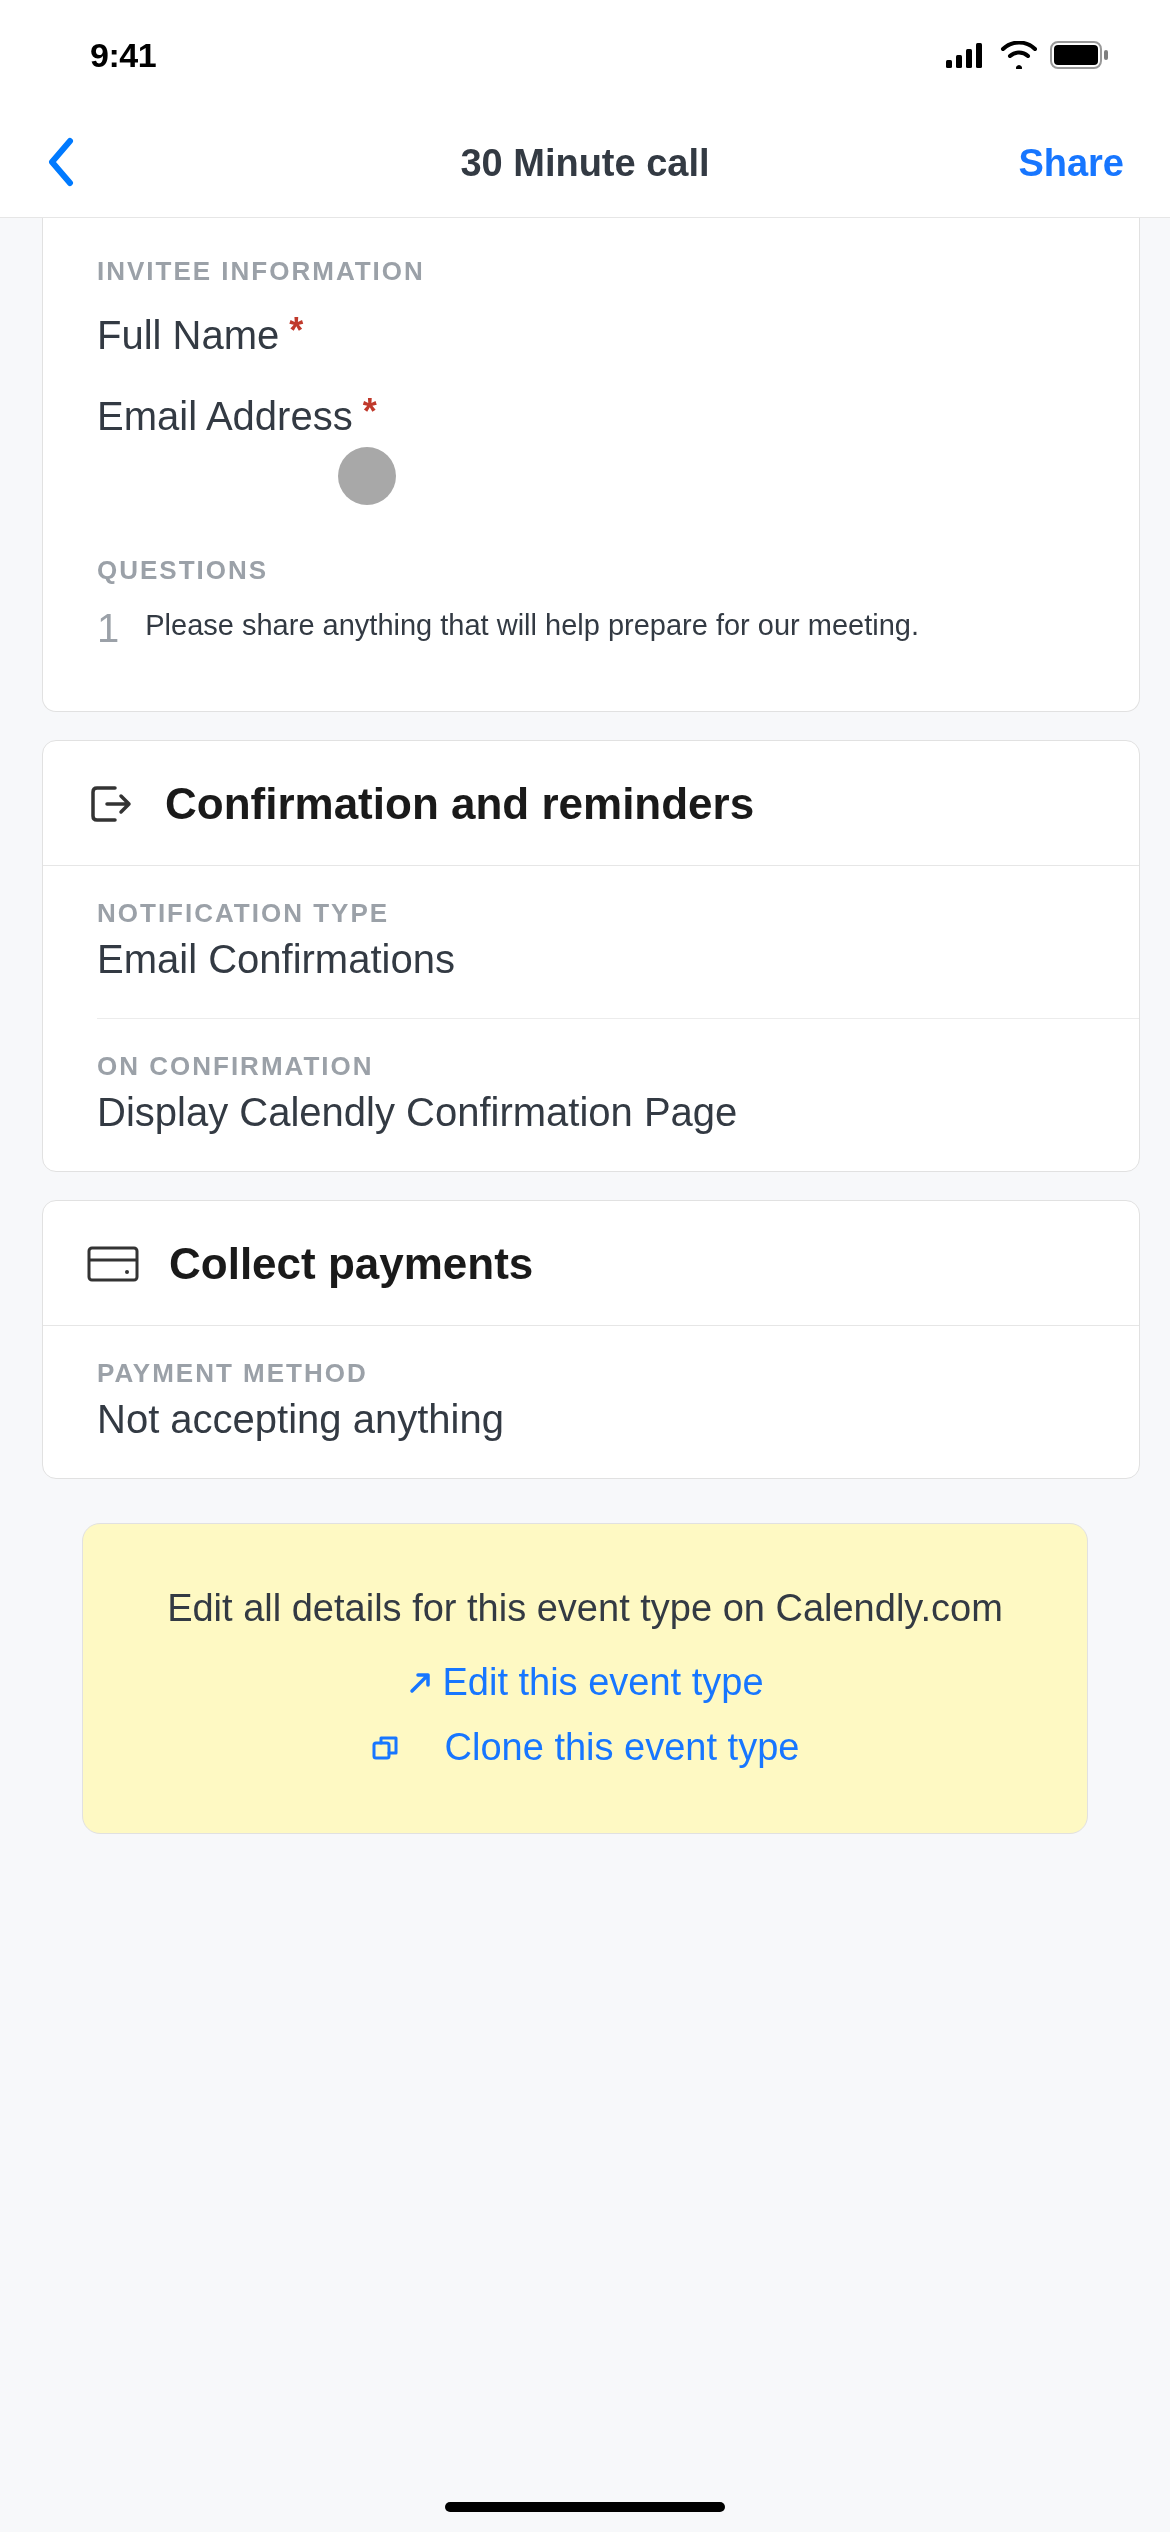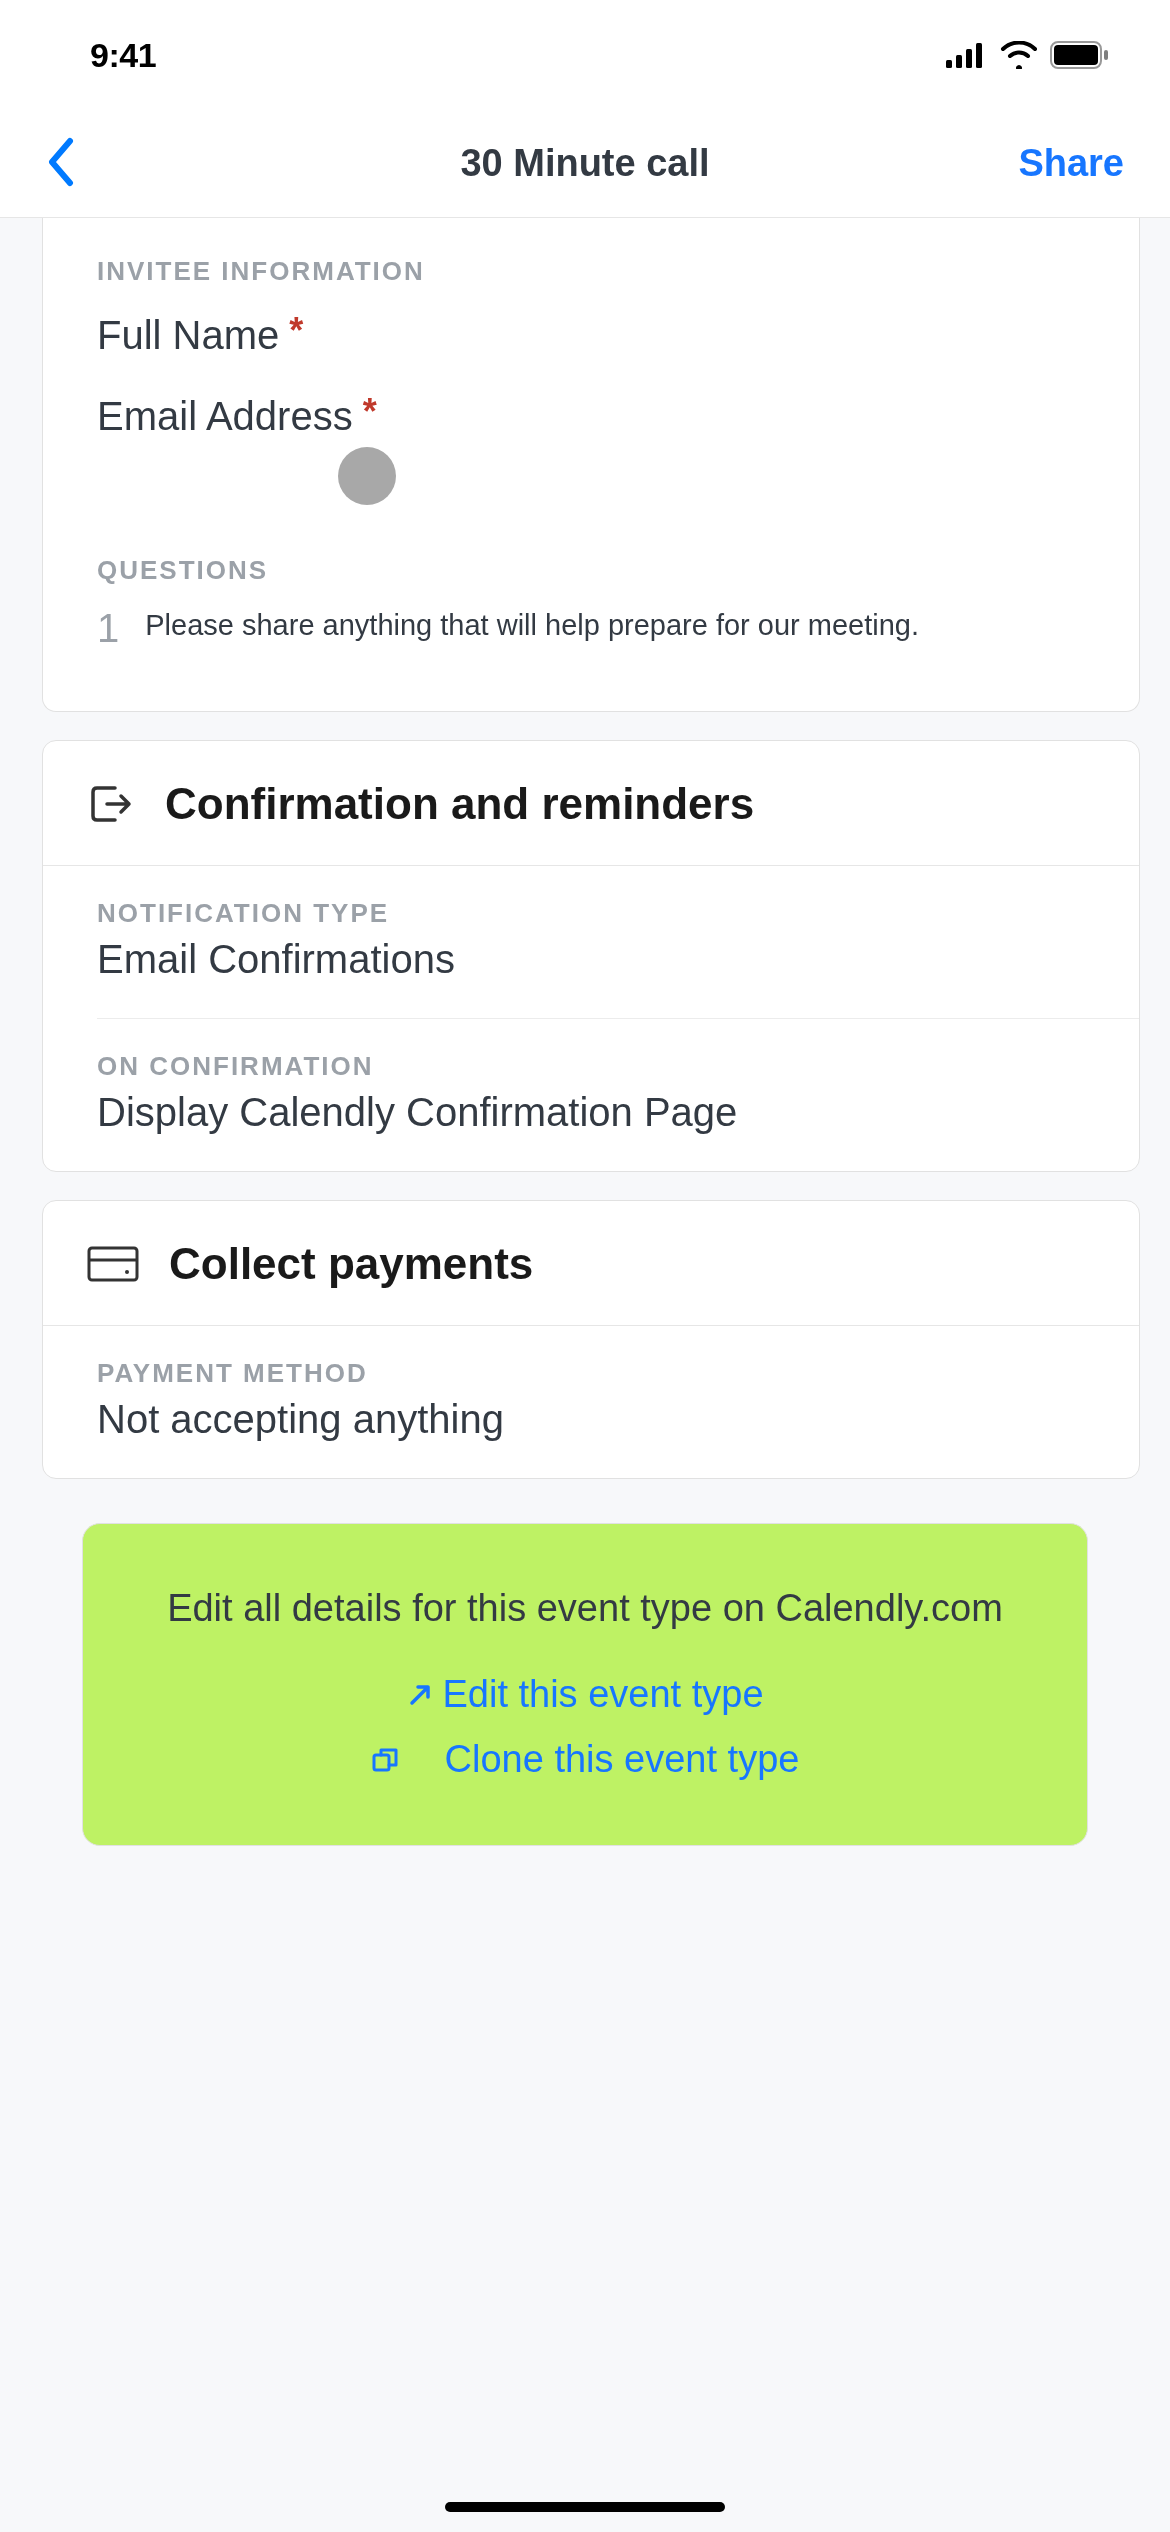--- a/index.html
+++ b/index.html
@@ -143,40 +143,40 @@
   .sub-value {
     font-size: 40px;
     color: #333a43;
     padding: 4px 54px 36px 54px;
   }
   .inner-divider {
     border-top: 1px solid #ececec;
     margin-left: 54px;
   }
   .footer-card {
-    background: #bef264;
+    background: #fef9c3;
     border: 1px solid #e1e1e1;
     border-radius: 18px;
     margin: 44px 82px 0 82px;
     padding: 58px 40px 64px 40px;
     text-align: center;
   }
   .footer-text {
     font-size: 38px;
     color: #333a43;
     line-height: 1.4;
   }
   .footer-link {
     display: flex;
     align-items: center;
     justify-content: center;
     gap: 8px;
     font-size: 38px;
     color: #1776ff;
-    margin-top: 38px;
+    margin-top: 26px;
   }
   .footer-link.second {
     margin-top: 22px;
     gap: 46px;
   }
   .home-indicator {
     position: absolute;
     bottom: 20px;
     left: 50%;
     transform: translateX(-50%);

